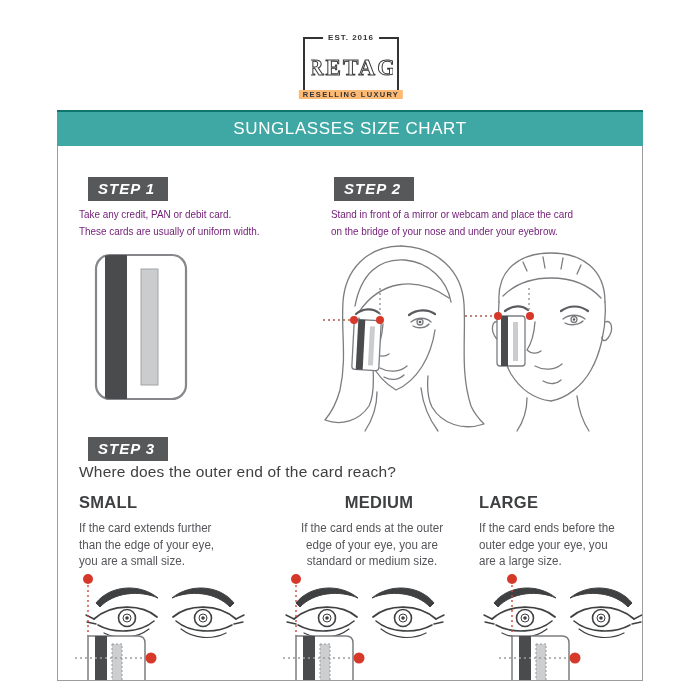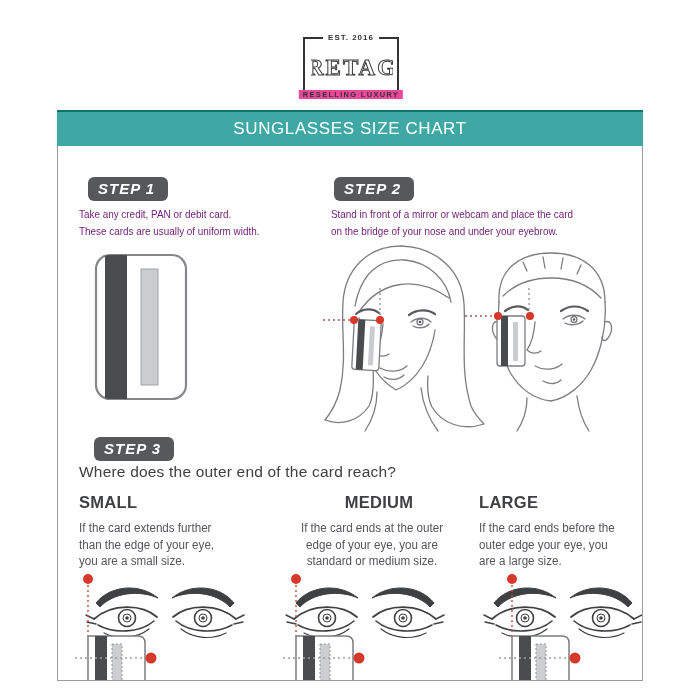--- a/index.html
+++ b/index.html
@@ -3,38 +3,38 @@
 <meta charset="utf-8">
 <style>
   * { margin:0; padding:0; box-sizing:border-box; }
   html,body { width:700px; height:700px; background:#ffffff; font-family:"Liberation Sans", sans-serif; overflow:hidden; }
   .page { position:relative; width:700px; height:700px; background:#fff; }
 
   
   .logo { position:absolute; left:303px; top:37px; width:96px; height:58px; border:2px solid #323335; background:#fff; }
   .logo-est { position:absolute; top:-6px; left:50%; transform:translateX(-50%); background:#fff; padding:0 5px;
               font-size:8px; font-weight:700; letter-spacing:1px; color:#323335; white-space:nowrap; }
-  .logo-tag { position:absolute; bottom:-6px; left:50%; transform:translateX(-50%); background:#ec4899; padding:0 4px;
+  .logo-tag { position:absolute; bottom:-6px; left:50%; transform:translateX(-50%); background:#fdba74; padding:0 4px;
               font-size:7.5px; font-weight:700; letter-spacing:1.3px; color:#323335; white-space:nowrap; }
   .logo-brand-svg { position:absolute; left:6px; top:12px; }
 
   
   .banner { position:absolute; left:57px; top:110px; width:586px; height:36px; background:#3FA8A4;
             border-top:2px solid #0f766e; color:#fff; font-size:17px; letter-spacing:.6px;
             text-align:center; line-height:33px; }
 
   
   .content { position:absolute; left:57px; top:146px; width:586px; height:535px; background:#fff;
              border:1px solid #9A9C9F; border-top:none; overflow:hidden; }
 
   .badge { position:absolute; background:#57585A; color:#fff; font-weight:700; font-style:italic;
-           font-size:15px; letter-spacing:1px; padding:3px 13px 4px 10px;border-radius:6px; }
+           font-size:15px; letter-spacing:1px; padding:3px 13px 4px 10px; }
   .badge-1 { left:30px; top:31px; }
   .badge-2 { left:276px; top:31px; }
-  .badge-3 { left:36px; top:291px; }
+  .badge-3 { left:30px; top:291px; }
 
   .step-text { position:absolute; color:#701a75; font-size:11px; line-height:16.5px; }
   .step-text-1 { left:21px; top:60px; }
   .step-text-2 { left:273px; top:60px; }
   .cond { transform:scaleX(0.9); transform-origin:0 50%; white-space:nowrap; }
 
   .question { position:absolute; left:21px; top:317px; font-weight:400; font-size:15.5px; color:#3F4042; letter-spacing:.2px; }
 
   .size-col { position:absolute; top:347px; width:200px; }
   .size-col-0 { left:21px; } .size-col-1 { left:221px;text-align:center; } .size-col-2 { left:421px; }

